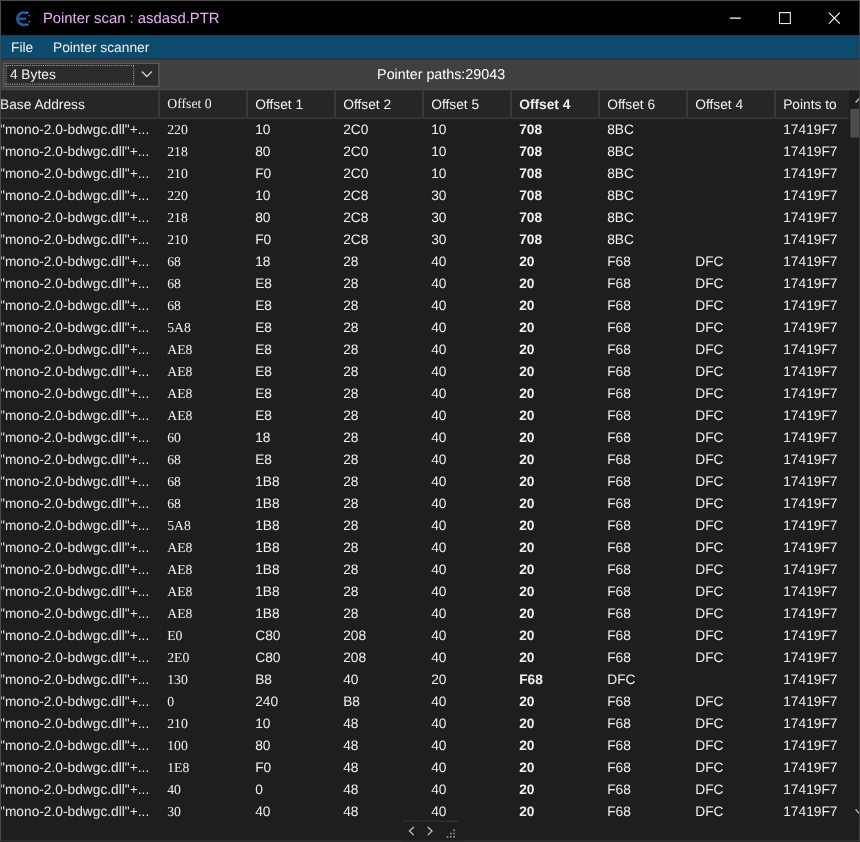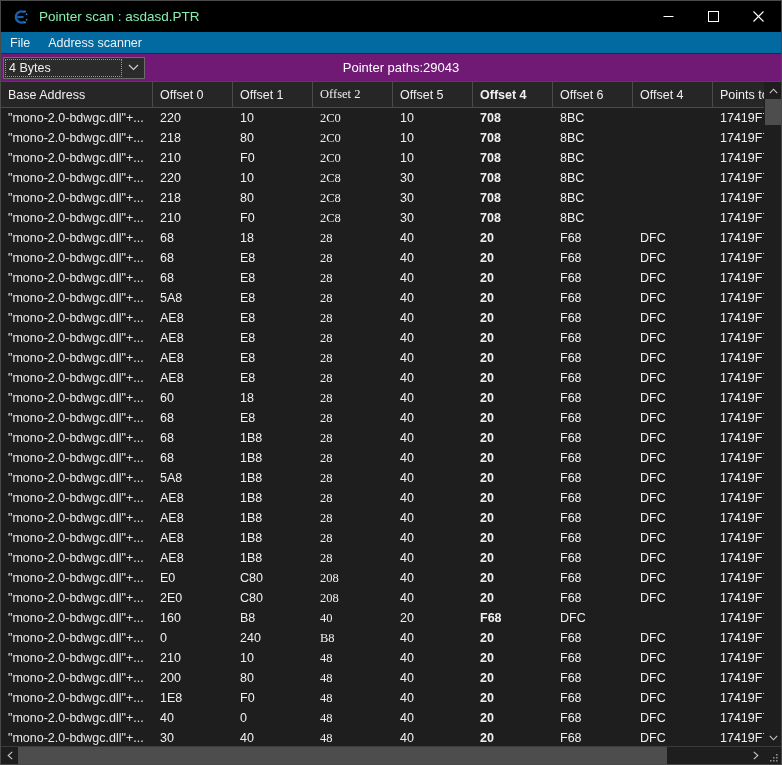--- a/index.html
+++ b/index.html
@@ -25,54 +25,54 @@
     display: flex;
     align-items: center;
     flex: 0 0 auto;
   }
   .app-icon {
     width: 30px; height: 31px;
     display: flex; align-items: center; justify-content: center;
     margin-left: 4px;
   }
   .title-text {
-    color: #86efac;
+    color: #f0abfc;
     font-size: 13.5px;
     padding-left: 4px;
     white-space: nowrap;
     flex: 1 1 auto;
   }
   .win-btns { display: flex; height: 31px; }
   .win-btn {
     width: 45px; height: 31px;
     display: flex; align-items: center; justify-content: center;
     color: #ffffff;
   }
 
   
   .menubar {
     height: 22px;
-    background: #0369a1;
+    background: #0c4a6e;
     display: flex;
     align-items: center;
     flex: 0 0 auto;
     border-bottom: 1px solid #2b2b2b;
   }
   .menu-item {
     color: #f0f0f0;
     font-size: 12.5px;
     padding: 2px 9px;
     white-space: nowrap;
     line-height: 16px;
   }
 
   
   .toolrow {
     height: 28px;
-    background: #701a75;
+    background: #404040;
     display: flex;
     align-items: center;
     position: relative;
     flex: 0 0 auto;
     border-bottom: 1px solid #4a4a4a;
   }
   .combo {
     margin-left: 2px;
     width: 142px;
     height: 22px;
@@ -110,20 +110,21 @@
     margin-left: 20px;
   }
 
   
   .grid-wrap {
     flex: 1 1 auto;
     display: flex;
     flex-direction: column;
     overflow: hidden;
     background: #1e1e1e;
+    align-items: center;
   }
   .grid-main {
     flex: 1 1 auto;
     display: flex;
     overflow: hidden;
     min-height: 0;
   }
   .grid-cols {
     flex: 1 1 auto;
     display: flex;
@@ -168,23 +169,23 @@
     padding-left: 7px;
     white-space: nowrap;
     overflow: hidden;
     line-height: 20px;
     flex: 0 0 auto;
   }
   .cell.base { color: #e8e8e8; }
 
   
   .c0 { width: 152px; }
-  .c1 { width: 80px; }
+  .c1 { width: 80px; font-family: Liberation Serif, serif; }
   .c2 { width: 80px; }
-  .c3 { width: 80px; font-family: Liberation Serif, serif; }
+  .c3 { width: 80px; }
   .c4 { width: 80px; }
   .c5 { width: 80px; font-weight: bold; }
   .c6 { width: 80px; }
   .c7 { width: 80px; }
   .c8 { width: 67px; }
 
   
   .vscroll {
     width: 17px;
     flex: 0 0 17px;
@@ -282,21 +283,21 @@
         <svg width="11" height="11" viewBox="0 0 11 11">
             <line x1="0.5" y1="0.5" x2="10.5" y2="10.5" stroke="#ffffff" stroke-width="1.1"></line>
             <line x1="10.5" y1="0.5" x2="0.5" y2="10.5" stroke="#ffffff" stroke-width="1.1"></line>
           </svg>
       </div>
     </div>
   </div>
 
   <div class="menubar">
     <div class="menu-item">File</div>
-    <div class="menu-item">Address scanner</div>
+    <div class="menu-item">Pointer scanner</div>
   </div>
 
   <div class="toolrow">
     <div class="combo">
       <div class="combo-value">4 Bytes</div>
       <div class="combo-arrow">
         <svg width="11" height="7" viewBox="0 0 11 7">
             <polyline points="1,1 5.5,5.5 10,1" fill="none" stroke="#d0d0d0" stroke-width="1.2"></polyline>
           </svg>
       </div>
@@ -591,21 +592,21 @@
               <div class="cell c2">C80</div>
               <div class="cell c3">208</div>
               <div class="cell c4">40</div>
               <div class="cell c5">20</div>
               <div class="cell c6">F68</div>
               <div class="cell c7">DFC</div>
               <div class="cell c8">17419F7</div>
             </div>
             <div class="row">
               <div class="cell base c0">"mono-2.0-bdwgc.dll"+...</div>
-              <div class="cell c1">160</div>
+              <div class="cell c1">130</div>
               <div class="cell c2">B8</div>
               <div class="cell c3">40</div>
               <div class="cell c4">20</div>
               <div class="cell c5">F68</div>
               <div class="cell c6">DFC</div>
               <div class="cell c7"></div>
               <div class="cell c8">17419F7</div>
             </div>
             <div class="row">
               <div class="cell base c0">"mono-2.0-bdwgc.dll"+...</div>
@@ -624,21 +625,21 @@
               <div class="cell c2">10</div>
               <div class="cell c3">48</div>
               <div class="cell c4">40</div>
               <div class="cell c5">20</div>
               <div class="cell c6">F68</div>
               <div class="cell c7">DFC</div>
               <div class="cell c8">17419F7</div>
             </div>
             <div class="row">
               <div class="cell base c0">"mono-2.0-bdwgc.dll"+...</div>
-              <div class="cell c1">200</div>
+              <div class="cell c1">100</div>
               <div class="cell c2">80</div>
               <div class="cell c3">48</div>
               <div class="cell c4">40</div>
               <div class="cell c5">20</div>
               <div class="cell c6">F68</div>
               <div class="cell c7">DFC</div>
               <div class="cell c8">17419F7</div>
             </div>
             <div class="row">
               <div class="cell base c0">"mono-2.0-bdwgc.dll"+...</div>

